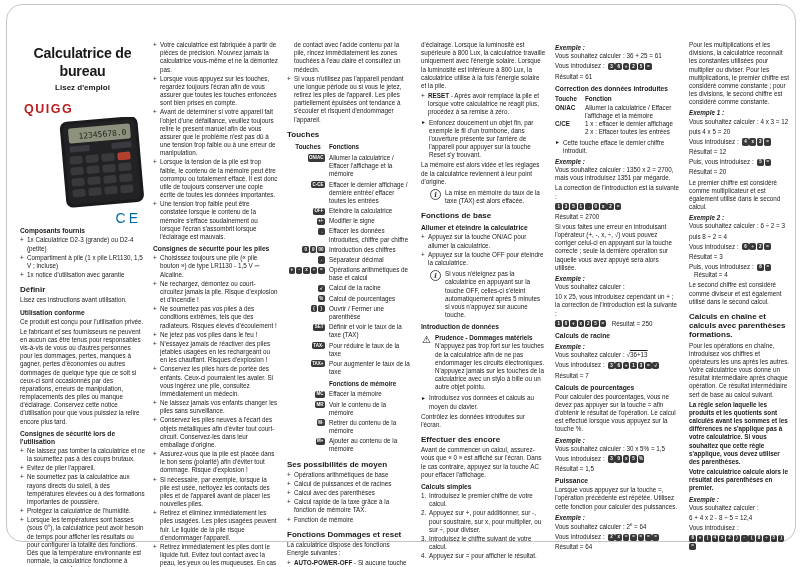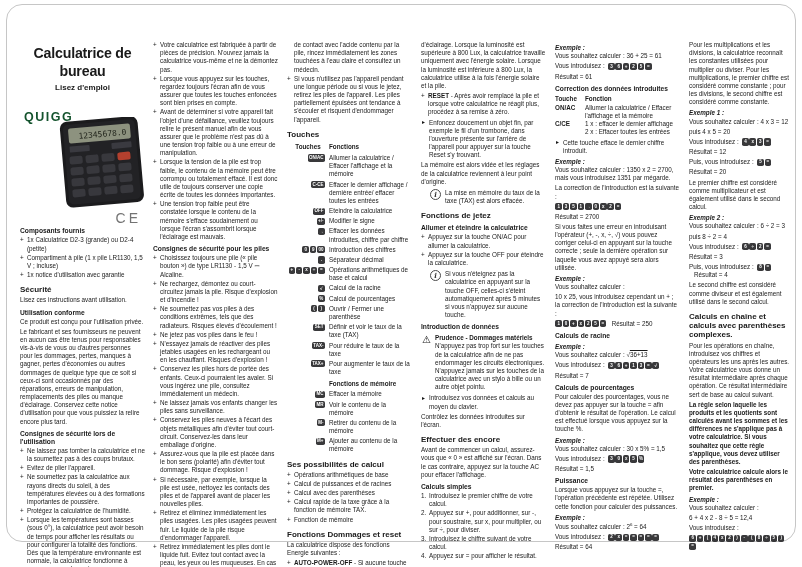--- a/index.html
+++ b/index.html
@@ -7,23 +7,23 @@
        font-family:"Liberation Sans",sans-serif;color:#1a1a1a;}
   .sheet{position:absolute;left:6px;top:4px;right:6px;bottom:25px;
          border:1px solid #c6c6c6;border-radius:16px;}
   .col{position:absolute;top:13px;height:532px;width:125px;overflow:hidden;
        font-size:6.3px;line-height:1.3;margin-top:28px;}
   #col1{left:20px}#col2{left:153px}#col3{left:287px}#col4{left:421px}#col5{left:555px}#col6{left:689px;width:101px}
 
   .doc-title{font-size:14.2px;font-weight:bold;text-align:center;margin-top:3px;letter-spacing:-0.2px;}
   .doc-subtitle{font-size:8px;font-weight:bold;text-align:center;margin-top:2px;}
   .figure{position:relative;height:122px;margin-top:8px;}
-  .brand{position:absolute;left:4px;top:8px;font-size:12.5px;font-weight:bold;letter-spacing:1.5px;color:#14532d;}
+  .brand{position:absolute;left:4px;top:0;font-size:12.5px;font-weight:bold;letter-spacing:1.5px;color:#b91c1c;}
   .calcsvg{position:absolute;right:0px;top:16px;}
-  .ce{position:absolute;right:4px;bottom:-4px;font-size:14px;letter-spacing:3px;color:#737373;}
+  .ce{position:absolute;right:4px;bottom:-4px;font-size:14px;letter-spacing:3px;color:#0369a1;}
 
   .h1{font-size:8px;font-weight:bold;margin:6px 0 2px;line-height:1.15;}
   .h2{font-size:6.7px;font-weight:bold;margin:4px 0 1px;line-height:1.2;}
   .ex{font-weight:bold;font-style:italic;margin:3px 0 0;}
   .p{margin:0 0 2px;}
   .p.b{font-weight:bold;}
   .li{display:flex;margin:0 0 1px;}
   .li .bu{width:7px;flex:none;}
   .lic{margin:0 0 1px 7px;}
   .num{display:flex;margin:0 0 1px;}
@@ -106,21 +106,21 @@
         <span>1x Calculatrice D2-3 (grande) ou D2-4 (petite)</span>
       </div>
       <div class="li">
         <span class="bu">+</span>
         <span>Compartiment à pile (1 x pile LR1130, 1,5 V ; incluse)</span>
       </div>
       <div class="li">
         <span class="bu">+</span>
         <span>1x notice d'utilisation avec garantie</span>
       </div>
-      <div class="h1">Sécurité</div>
+      <div class="h1">Définir</div>
       <div class="p">Lisez ces instructions avant utilisation.</div>
       <div class="h2">Utilisation conforme</div>
       <div class="p">Ce produit est conçu pour l'utilisation privée.</div>
       <div class="p">Le fabricant et ses fournisseurs ne peuvent en aucun cas être tenus pour responsables vis-à-vis de vous ou d'autres personnes pour les dommages, pertes, manques à gagner, pertes d'économies ou autres dommages de quelque type que ce soit si ceux-ci sont occasionnés par des réparations, erreurs de manipulation, remplacements des piles ou manque d'éclairage. Conservez cette notice d'utilisation pour que vous puissiez la relire encore plus tard.</div>
       <div class="h2">Consignes de sécurité lors de l'utilisation</div>
       <div class="li">
         <span class="bu">+</span>
         <span>Ne laissez pas tomber la calculatrice et ne la soumettez pas à des coups brutaux.</span>
       </div>
       <div class="li">
@@ -337,21 +337,21 @@
           </span>
           <span class="fcell">Retirer du contenu de la mémoire</span>
         </div>
         <div class="krow">
           <span class="kcell">
             <span class="key">M+</span>
           </span>
           <span class="fcell">Ajouter au contenu de la mémoire</span>
         </div>
       </div>
-      <div class="h1">Ses possibilités de calcul</div>
+      <div class="h1">Ses possibilités de moyen</div>
       <div class="li">
         <span class="bu">+</span>
         <span>Opérations arithmétiques de base</span>
       </div>
       <div class="li">
         <span class="bu">+</span>
         <span>Calcul de puissances et de racines</span>
       </div>
       <div class="li">
         <span class="bu">+</span>
@@ -382,21 +382,21 @@
       </div>
       <div class="arrow">
         <span class="ar">►</span>
         <span>Enfoncez doucement un objet fin, par exemple le fil d'un trombone, dans l'ouverture présente sur l'arrière de l'appareil pour appuyer sur la touche Reset s'y trouvant.</span>
       </div>
       <div class="p">La mémoire est alors vidée et les réglages de la calculatrice reviennent à leur point d'origine.</div>
       <div class="info">
         <span class="iicon">i</span>
         <span>La mise en mémoire du taux de la taxe (TAX) est alors effacée.</span>
       </div>
-      <div class="h1">Fonctions de jetez</div>
+      <div class="h1">Fonctions de base</div>
       <div class="h2">Allumer et éteindre la calculatrice</div>
       <div class="li">
         <span class="bu">+</span>
         <span>Appuyez sur la touche ON/AC pour allumer la calculatrice.</span>
       </div>
       <div class="li">
         <span class="bu">+</span>
         <span>Appuyez sur la touche OFF pour éteindre la calculatrice.</span>
       </div>
       <div class="info">
@@ -576,21 +576,21 @@
         <span class="key">=</span>
       </div>
       <div class="p">Résultat = 3</div>
       <div class="keysrow">
         <span class="pre">Puis, vous introduisez :</span>
         <span class="key">8</span>
         <span class="key">=</span>
         <span class="post">Résultat = 4</span>
       </div>
       <div class="p">Le second chiffre est considéré comme diviseur et est également utilisé dans le second calcul.</div>
-      <div class="h1">Calculs en chaîne et calculs avec parenthèses complexes.</div>
+      <div class="h1">Calculs en chaîne et calculs avec parenthèses formations.</div>
       <div class="p">Pour les opérations en chaîne, introduisez vos chiffres et opérateurs les uns après les autres. Votre calculatrice vous donne un résultat intermédiaire après chaque opération. Ce résultat intermédiaire sert de base au calcul suivant.</div>
       <div class="p b">La règle selon laquelle les produits et les quotients sont calculés avant les sommes et les différences ne s'applique pas à votre calculatrice. Si vous souhaitez que cette règle s'applique, vous devez utiliser des parenthèses.</div>
       <div class="p b">Votre calculatrice calcule alors le résultat des parenthèses en premier.</div>
       <div class="ex">Exemple :</div>
       <div class="p">Vous souhaitez calculer :</div>
       <div class="p">6 + 4 x 2 - 8 ÷ 5 = 12,4</div>
       <div class="p">Vous introduisez :</div>
       <div class="keysrow">
         <span class="key">6</span>
         <span class="key">+</span>

